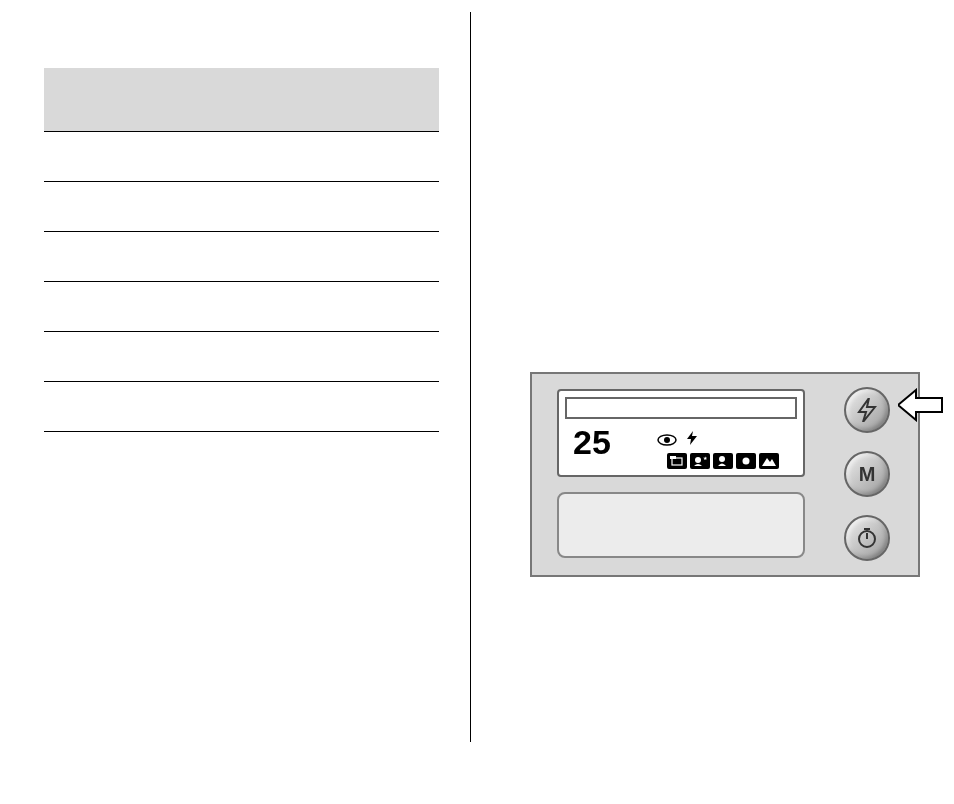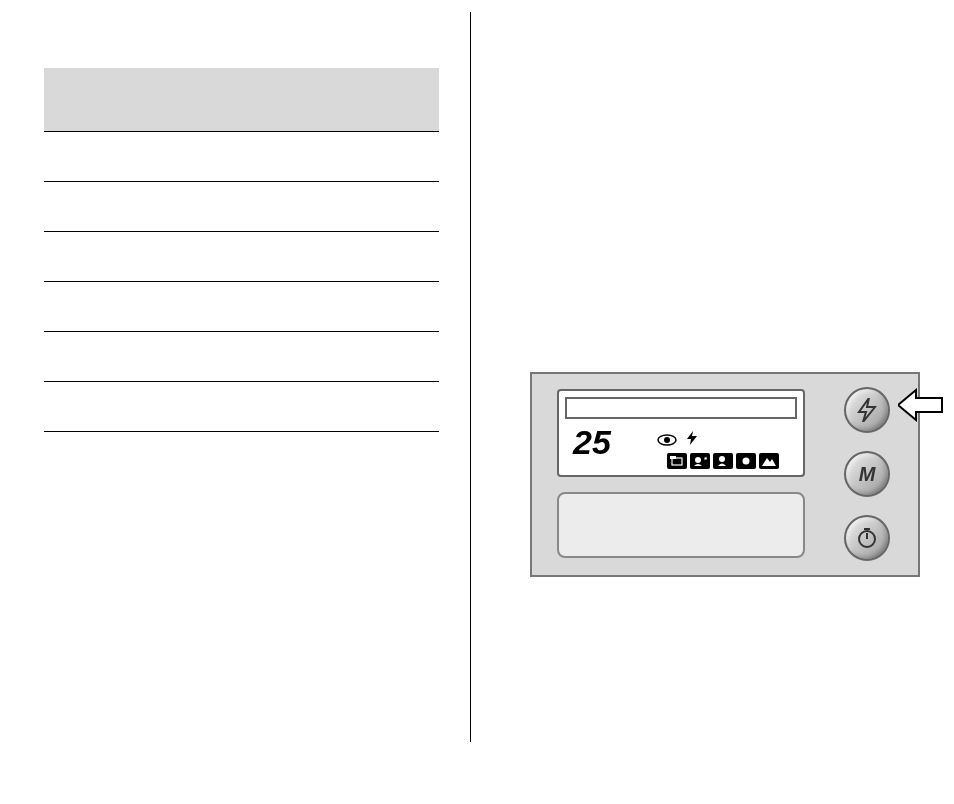--- a/index.html
+++ b/index.html
@@ -8,21 +8,20 @@
     height: 804px;
     background: #ffffff;
     font-family: Arial, sans-serif;
     position: relative;
   }
   .page {
     width: 777px;
     height: 804px;
     position: relative;
     display: flex;
-    font-style: italic;
   }
   .left-col {
     position: absolute;
     left: 44px;
     top: 68px;
     width: 395px;
   }
   .divider {
     position: absolute;
     left: 470px;

